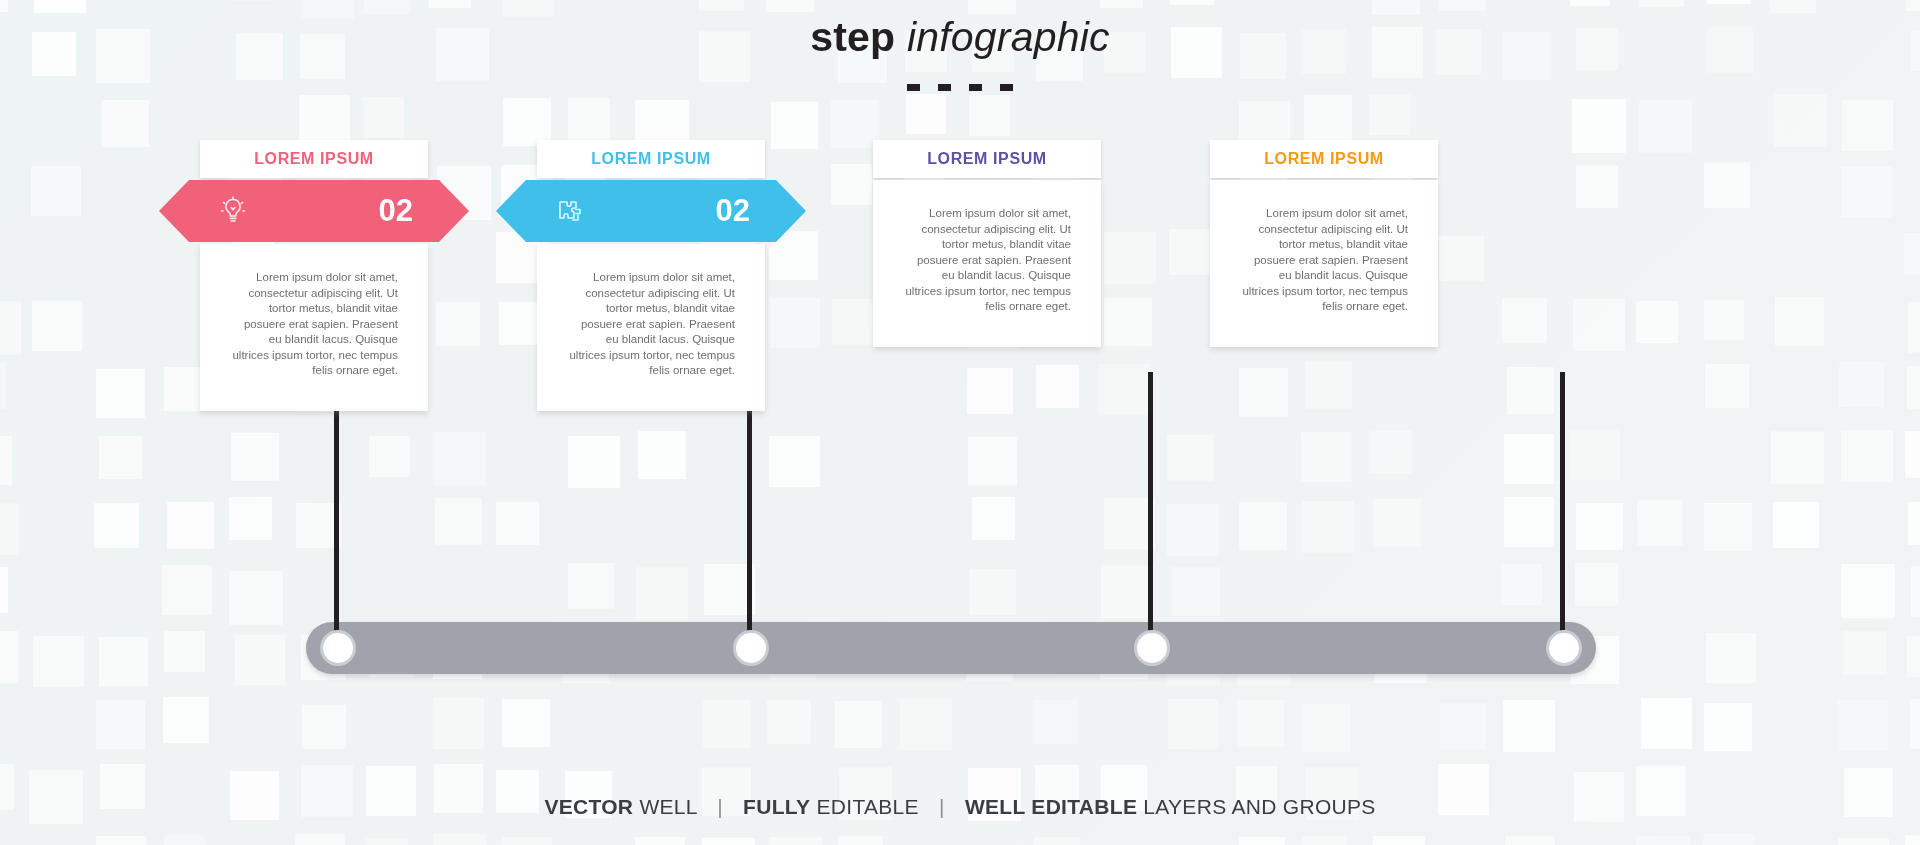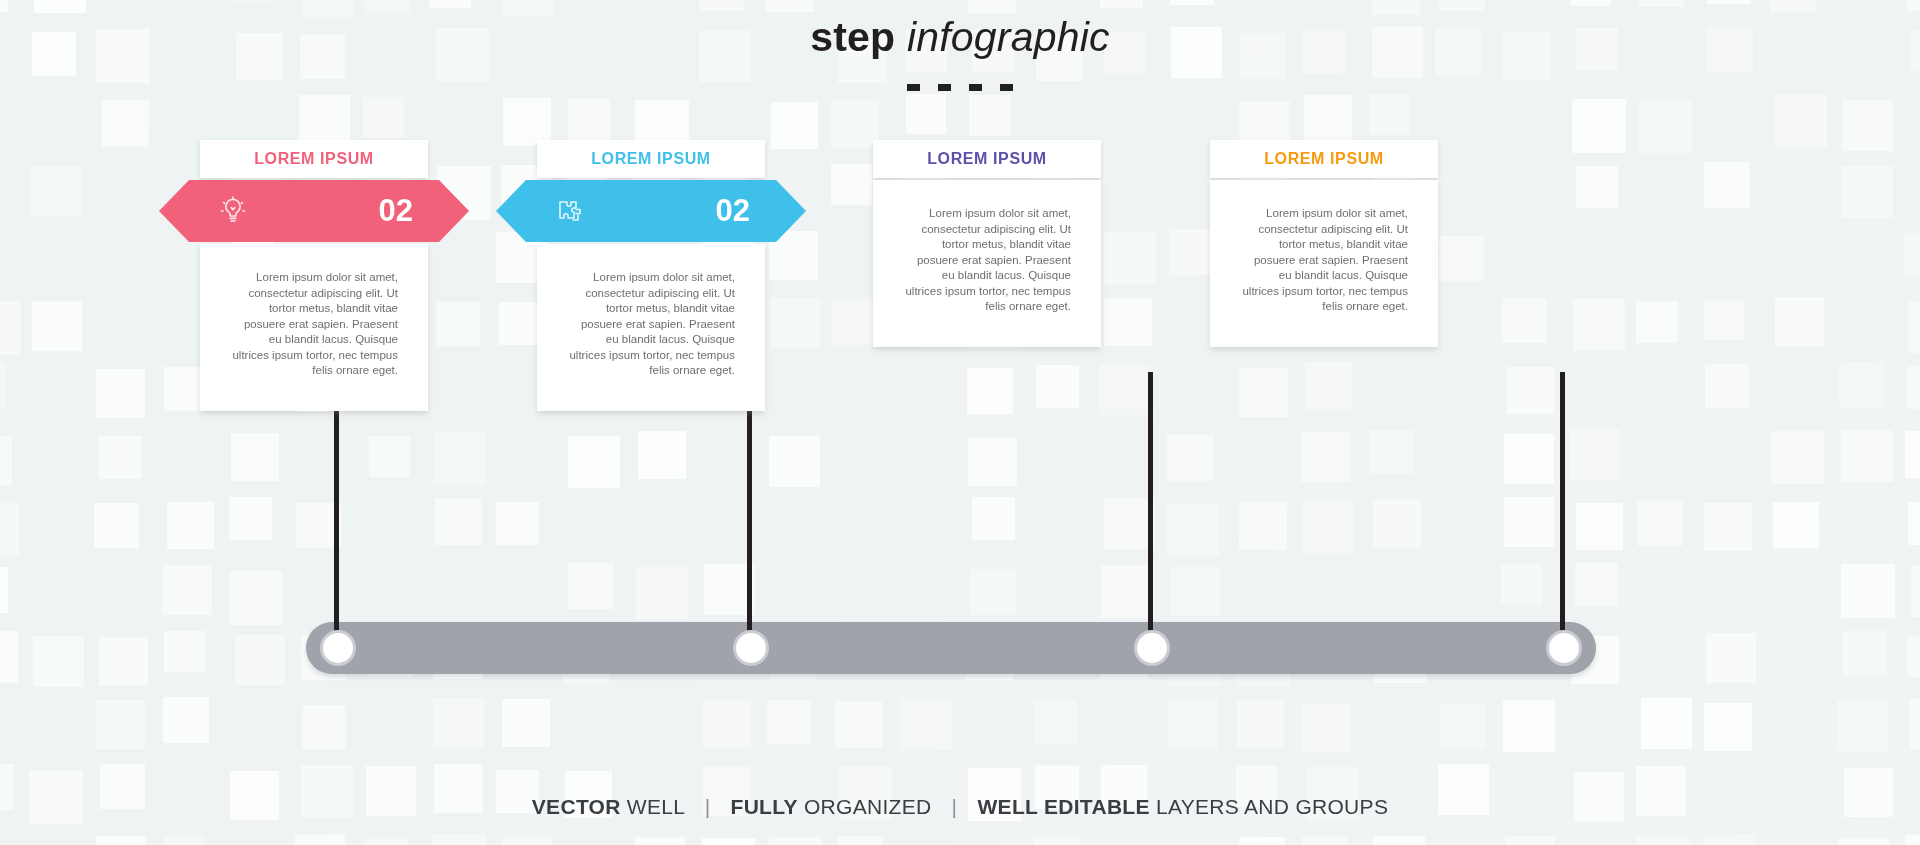--- a/index.html
+++ b/index.html
@@ -497,18 +497,18 @@
         </div>
         <div class="step-body">
           <p>Lorem ipsum dolor sit amet, consectetur adipiscing elit. Ut tortor metus, blandit vitae posuere erat sapien. Praesent eu blandit lacus. Quisque ultrices ipsum tortor, nec tempus felis ornare eget.</p>
         </div>
       </div>
     </div>
 
   <div id="footer">
     <span><span class="b">VECTOR</span><span> WELL</span></span>
     <span class="sep">|</span>
-    <span><span class="b">FULLY</span><span> ORGANIZED</span></span>
+    <span><span class="b">FULLY</span><span> EDITABLE</span></span>
     <span class="sep">|</span>
     <span><span class="b">WELL EDITABLE</span><span> LAYERS AND GROUPS</span></span>
   </div>
 
 </div>
 
 </body></html>

